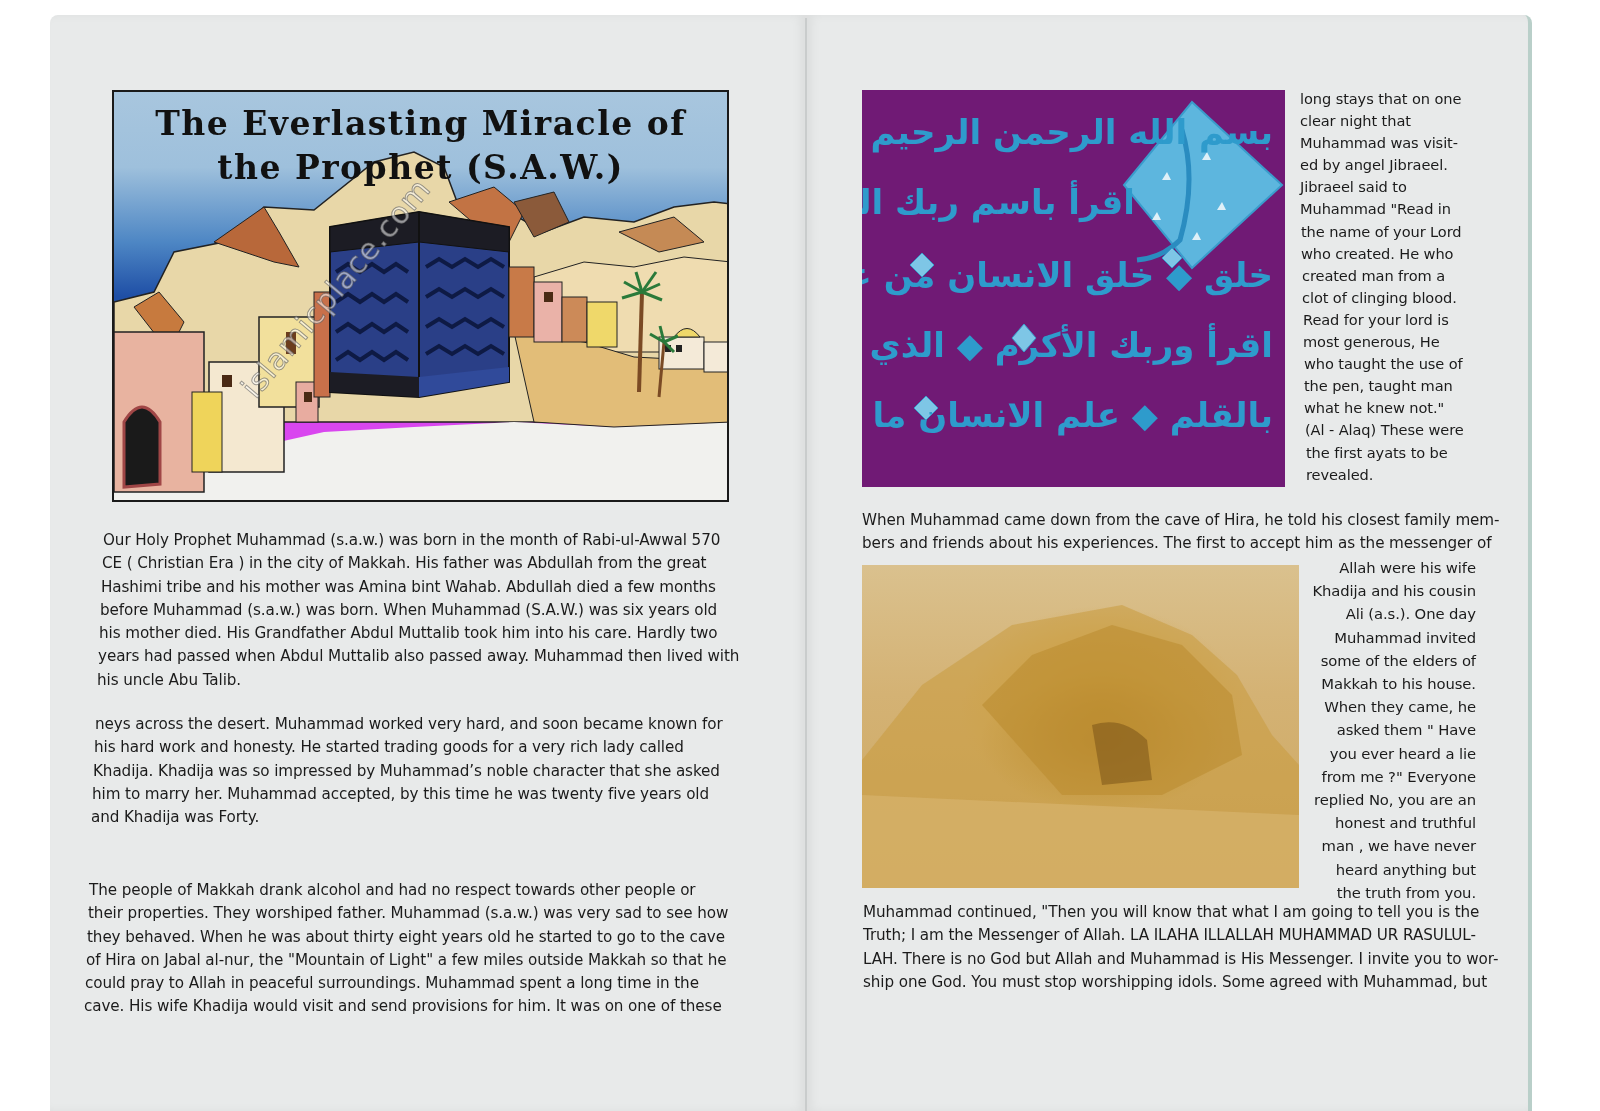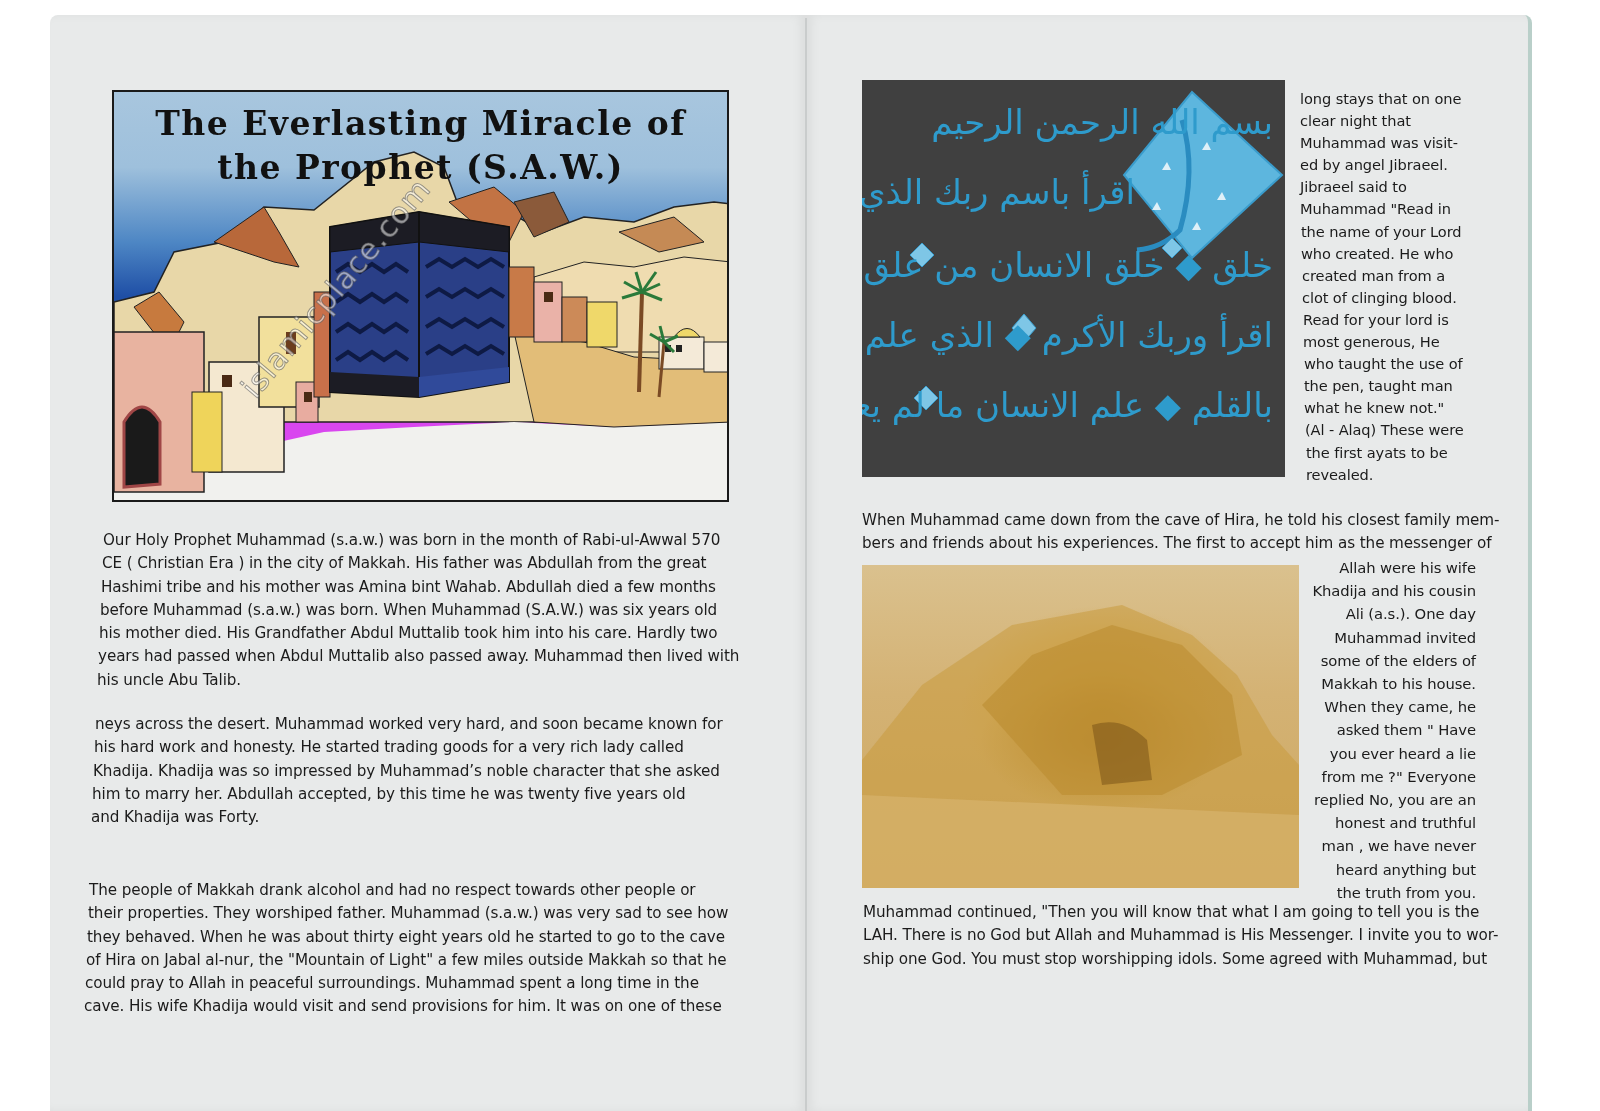--- a/index.html
+++ b/index.html
@@ -56,22 +56,22 @@
     position:absolute; left:120px; top:290px;
     transform: rotate(-50deg); transform-origin:left top;
     font-family:"DejaVu Sans", sans-serif; font-size:30px;
     color:rgba(255,255,255,0.55);
     -webkit-text-stroke:1px rgba(90,90,90,0.6);
     letter-spacing:1px; white-space:nowrap;
   }
 
   
   .callig {
-    position:absolute; left:862px; top:80px; width:423px; height:397px;
-    background:#404040; overflow:hidden;
+    position:absolute; left:862px; top:90px; width:423px; height:397px;
+    background:#701a75; overflow:hidden;font-weight:bold;
   }
   .callig .ar {
     position:absolute; right:22px; direction:rtl; white-space:nowrap;
     font-family:"DejaVu Sans", sans-serif; color:#2e9bcc;
     font-size:38px;
   }
   .photo {
     position:absolute; left:862px; top:565px; width:437px; height:323px;
     background:
       radial-gradient(ellipse 40% 30% at 55% 55%, rgba(150,100,20,0.55), transparent 70%),
@@ -171,21 +171,21 @@
   <span class="line" style="margin-left:-3px">before Muhammad (s.a.w.) was born. When Muhammad (S.A.W.) was six years old</span>
   <span class="line" style="margin-left:-4px">his mother died. His Grandfather Abdul Muttalib took him into his care. Hardly two</span>
   <span class="line" style="margin-left:-5px">years had passed when Abdul Muttalib also passed away. Muhammad then lived with</span>
   <span class="line" style="margin-left:-6px">his uncle Abu Talib.</span>
 </div>
 
 <div class="body-text" style="left:96px; top:713px;">
   <span class="line" style="margin-left:-1px">neys across the desert. Muhammad worked very hard, and soon became known for</span>
   <span class="line" style="margin-left:-2px">his hard work and honesty. He started trading goods for a very rich lady called</span>
   <span class="line" style="margin-left:-3px">Khadija. Khadija was so impressed by Muhammad’s noble character that she asked</span>
-  <span class="line" style="margin-left:-4px">him to marry her. Abdullah accepted, by this time he was twenty five years old</span>
+  <span class="line" style="margin-left:-4px">him to marry her. Muhammad accepted, by this time he was twenty five years old</span>
   <span class="line" style="margin-left:-5px">and Khadija was Forty.</span>
 </div>
 
 <div class="body-text" style="left:89px; top:879px;">
   <span class="line" style="margin-left:0px">The people of Makkah drank alcohol and had no respect towards other people or</span>
   <span class="line" style="margin-left:-1px">their properties. They worshiped father. Muhammad (s.a.w.) was very sad to see how</span>
   <span class="line" style="margin-left:-2px">they behaved. When he was about thirty eight years old he started to go to the cave</span>
   <span class="line" style="margin-left:-3px">of Hira on Jabal al-nur, the "Mountain of Light" a few miles outside Makkah so that he</span>
   <span class="line" style="margin-left:-4px">could pray to Allah in peaceful surroundings. Muhammad spent a long time in the</span>
   <span class="line" style="margin-left:-5px">cave. His wife Khadija would visit and send provisions for him. It was on one of these</span>
@@ -264,15 +264,16 @@
   <span class="line" style="margin-left:5px">from me ?" Everyone</span>
   <span class="line" style="margin-left:5px">replied No, you are an</span>
   <span class="line" style="margin-left:6px">honest and truthful</span>
   <span class="line" style="margin-left:6px">man , we have never</span>
   <span class="line" style="margin-left:7px">heard anything but</span>
   <span class="line" style="margin-left:7px">the truth from you.</span>
 </div>
 
 <div class="body-text" style="left:863px; top:901px;">
   <span class="line">Muhammad continued, "Then you will know that what I am going to tell you is the</span>
+  <span class="line">Truth; I am the Messenger of Allah. LA ILAHA ILLALLAH MUHAMMAD UR RASULUL-</span>
   <span class="line">LAH. There is no God but Allah and Muhammad is His Messenger. I invite you to wor-</span>
   <span class="line">ship one God. You must stop worshipping idols. Some agreed with Muhammad, but</span>
 </div>
 
 </body></html>

